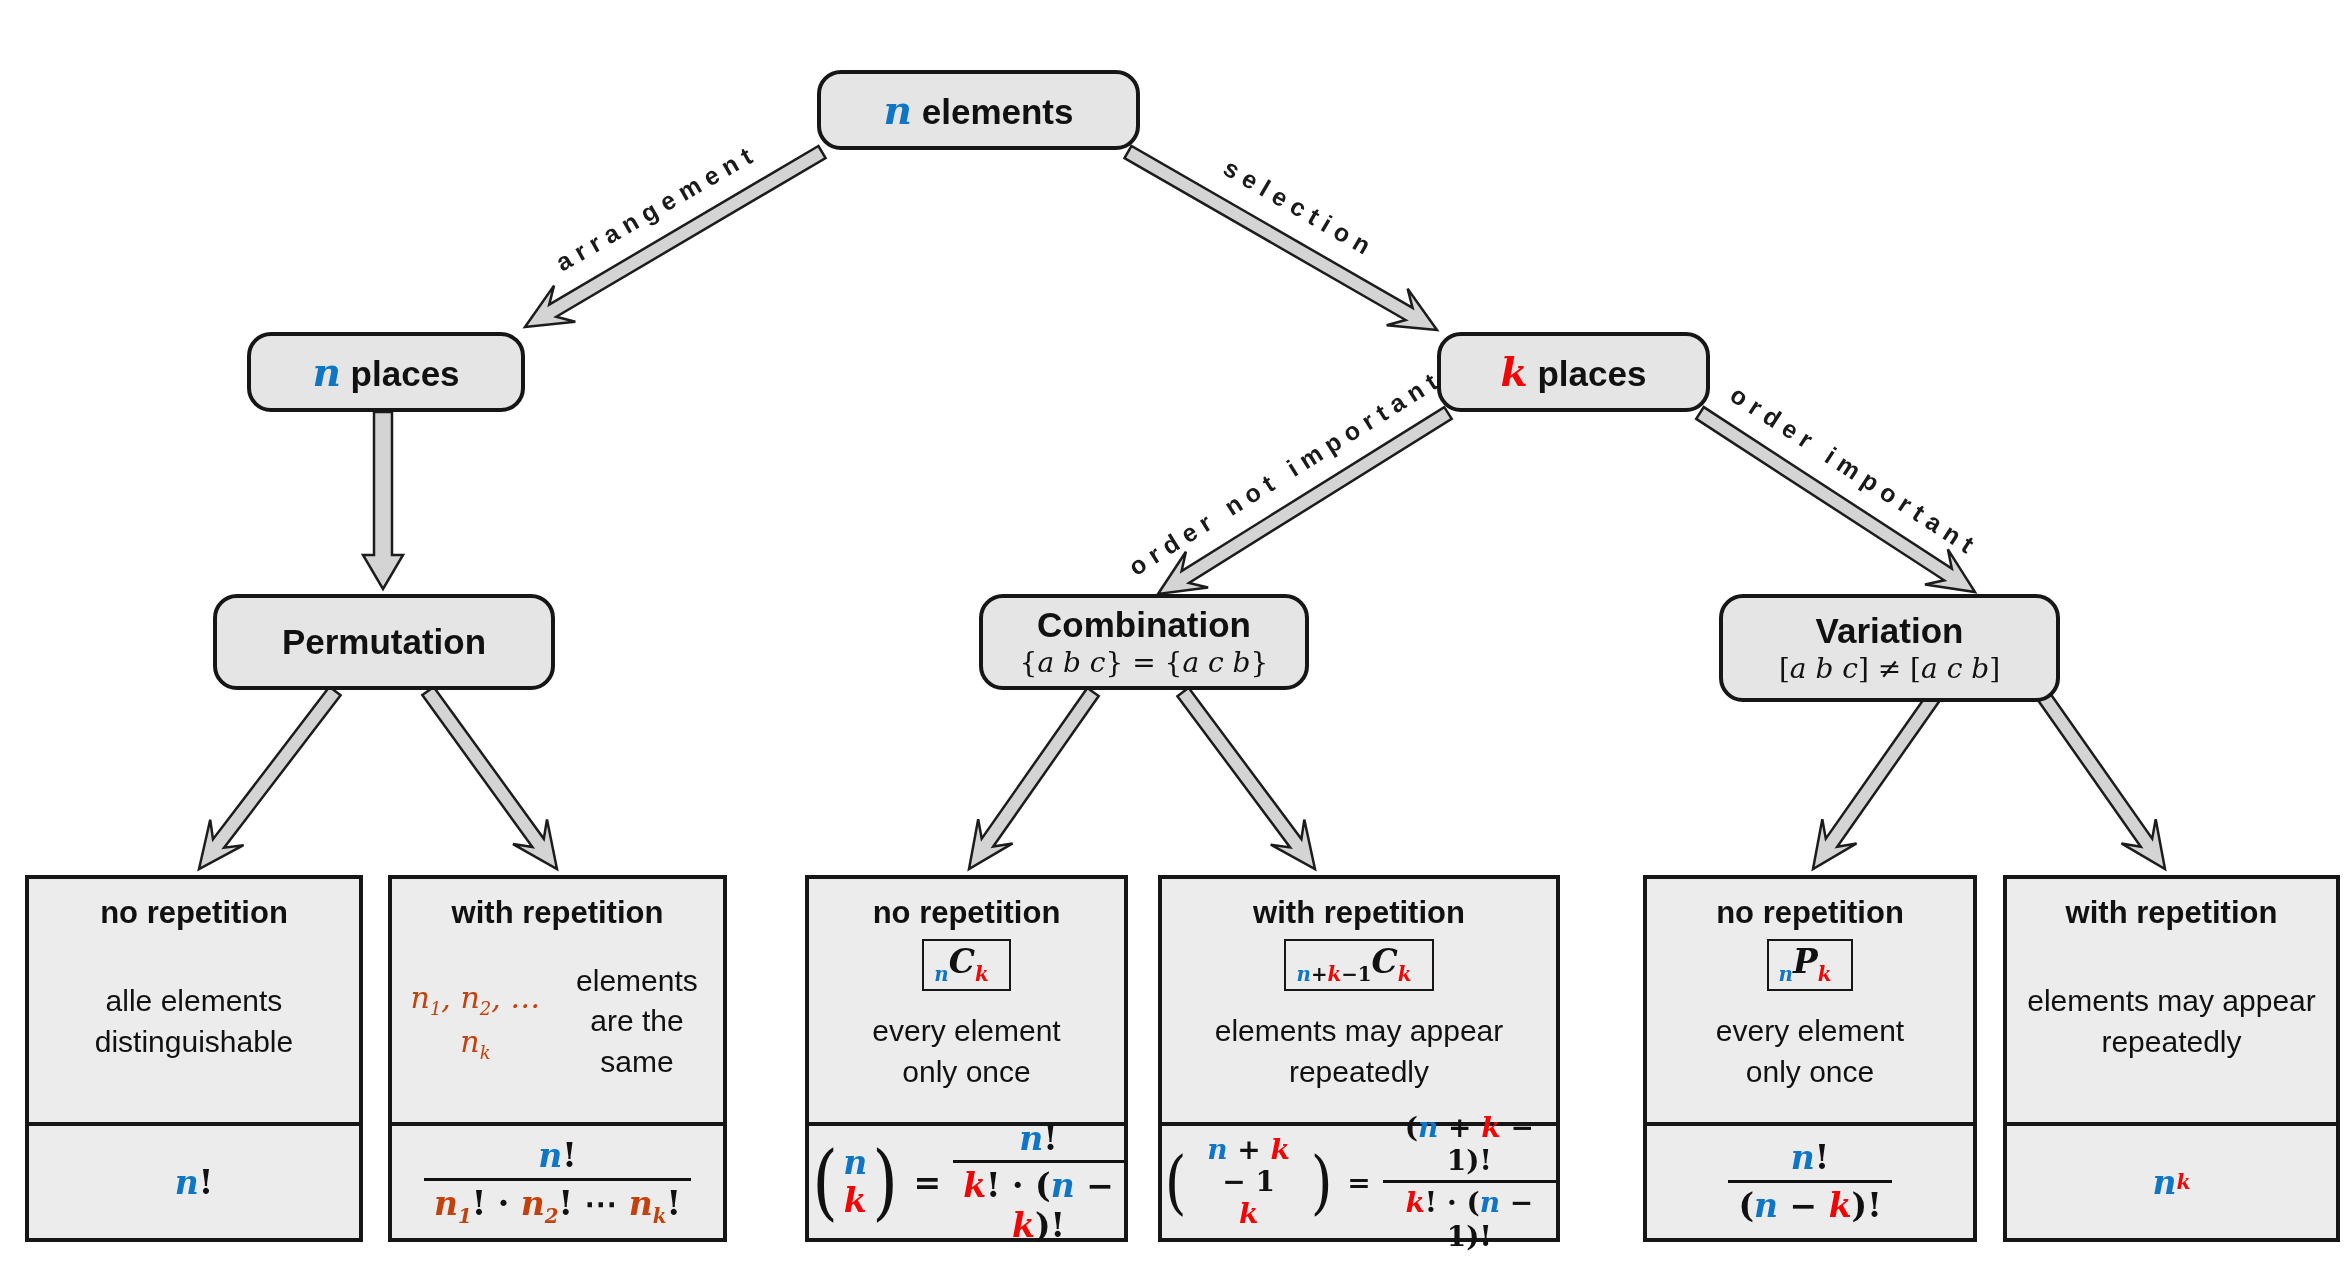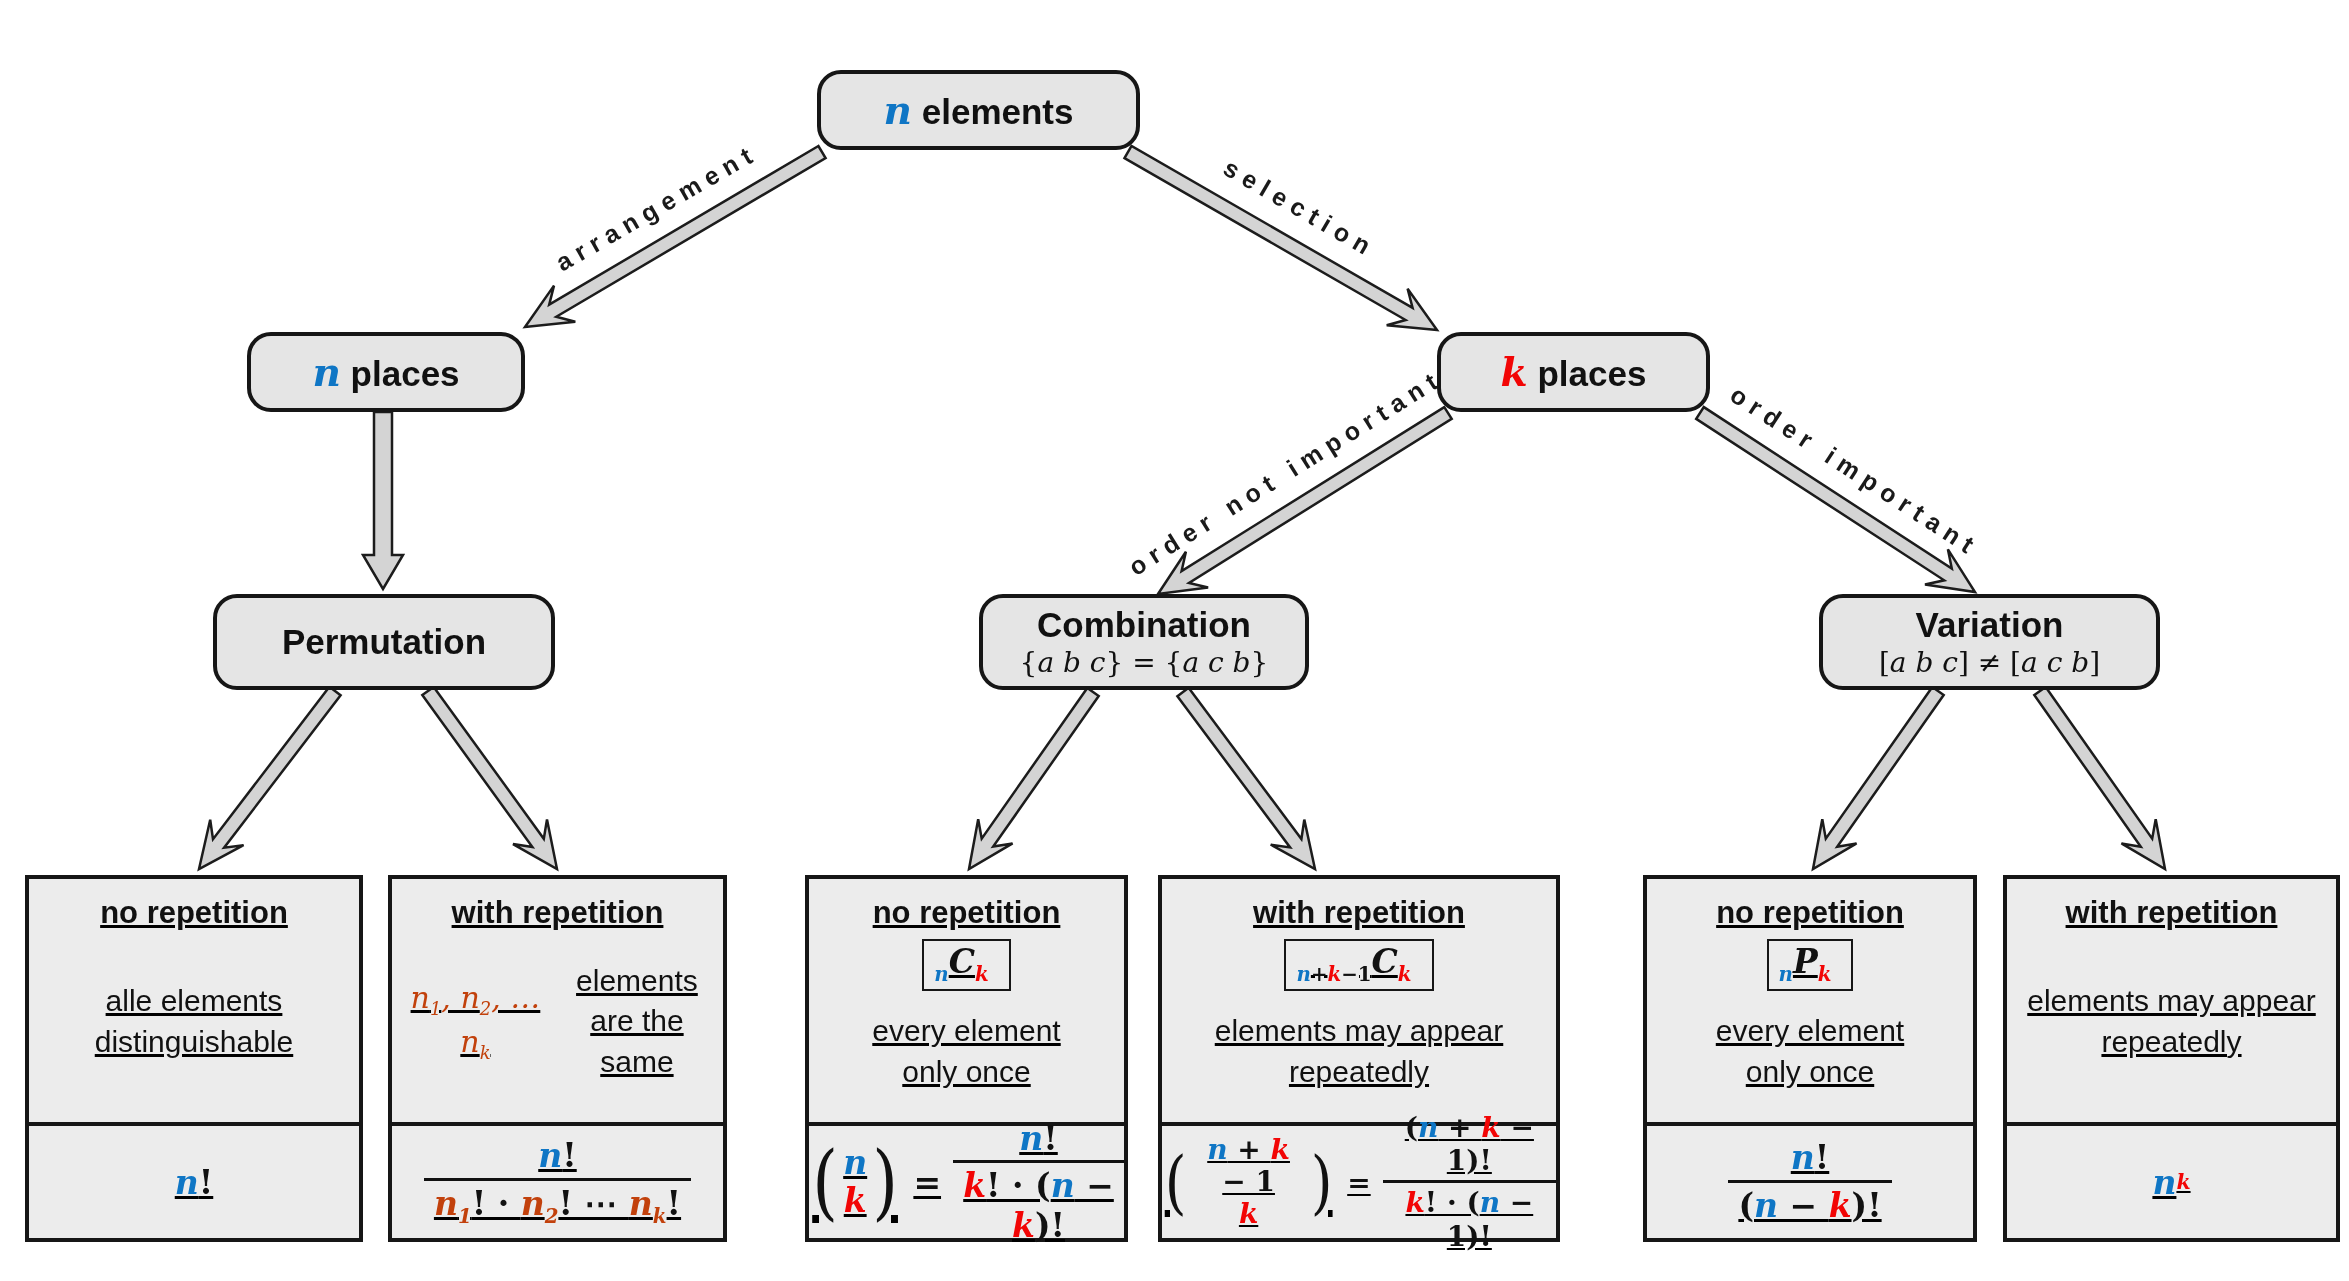--- a/index.html
+++ b/index.html
@@ -21,21 +21,21 @@
   .mv{font-family:"DejaVu Serif",serif;font-style:italic;font-weight:bold;}
   .b{color:#0f76c5;} .r{color:#f20505;} .g{color:#c2410c;}
   sub{font-size:0.6em;} sup{font-size:0.62em;}
 
   
   .edge-label{position:absolute;font-size:25px;font-weight:bold;color:#1a1a1a;
               letter-spacing:7px;text-align:center;white-space:nowrap;z-index:3;}
 
   
   .card{position:absolute;top:875px;height:367px;background:#ececec;border:4px solid #161616;
-        display:flex;flex-direction:column;box-sizing:border-box;z-index:2;text-decoration:underline;}
+        display:flex;flex-direction:column;box-sizing:border-box;z-index:2;}
   .card-top{flex:1;display:flex;flex-direction:column;align-items:center;padding-top:16px;min-height:0;}
   .card-title{font-size:31px;font-weight:bold;color:#111;}
   .badge{margin-top:8px;border:2.5px solid #161616;padding:0 20px 2px 10px;font-size:33px;
          font-family:"DejaVu Serif",serif;font-weight:bold;color:#111;line-height:1.3;}
   .badge:empty{display:none;}
   .card-body{flex:1;display:flex;align-items:center;justify-content:center;text-align:center;
              font-size:30px;line-height:1.35;color:#111;padding:0 4px 10px 4px;}
   .card-formula{flex:none;height:112px;border-top:4px solid #161616;display:flex;align-items:center;
                 justify-content:center;font-family:"DejaVu Serif",serif;font-weight:bold;
                 font-size:33px;color:#111;}
@@ -86,21 +86,21 @@
   </div>
 
   <div class="node" style="left:213px;top:594px;width:342px;height:96px;">
     <div class="node-title">Permutation</div>
 
   </div>
   <div class="node" style="left:979px;top:594px;width:330px;height:96px;">
     <div class="node-title">Combination</div>
     <div class="node-sub">{<span class="mi">a b c</span>} = {<span class="mi">a c b</span>}</div>
   </div>
-  <div class="node" style="left:1819px;top:594px;width:341px;height:96px;">
+  <div class="node" style="left:1719px;top:594px;width:341px;height:108px;">
     <div class="node-title">Variation</div>
     <div class="node-sub">[<span class="mi">a b c</span>] ≠ [<span class="mi">a c b</span>]</div>
   </div>
 
   <div class="card" style="left:25px;width:338px;">
     <div class="card-top">
       <div class="card-title">no repetition</div>
 
       <div class="card-body">alle elements<br>distinguishable</div>
     </div>

